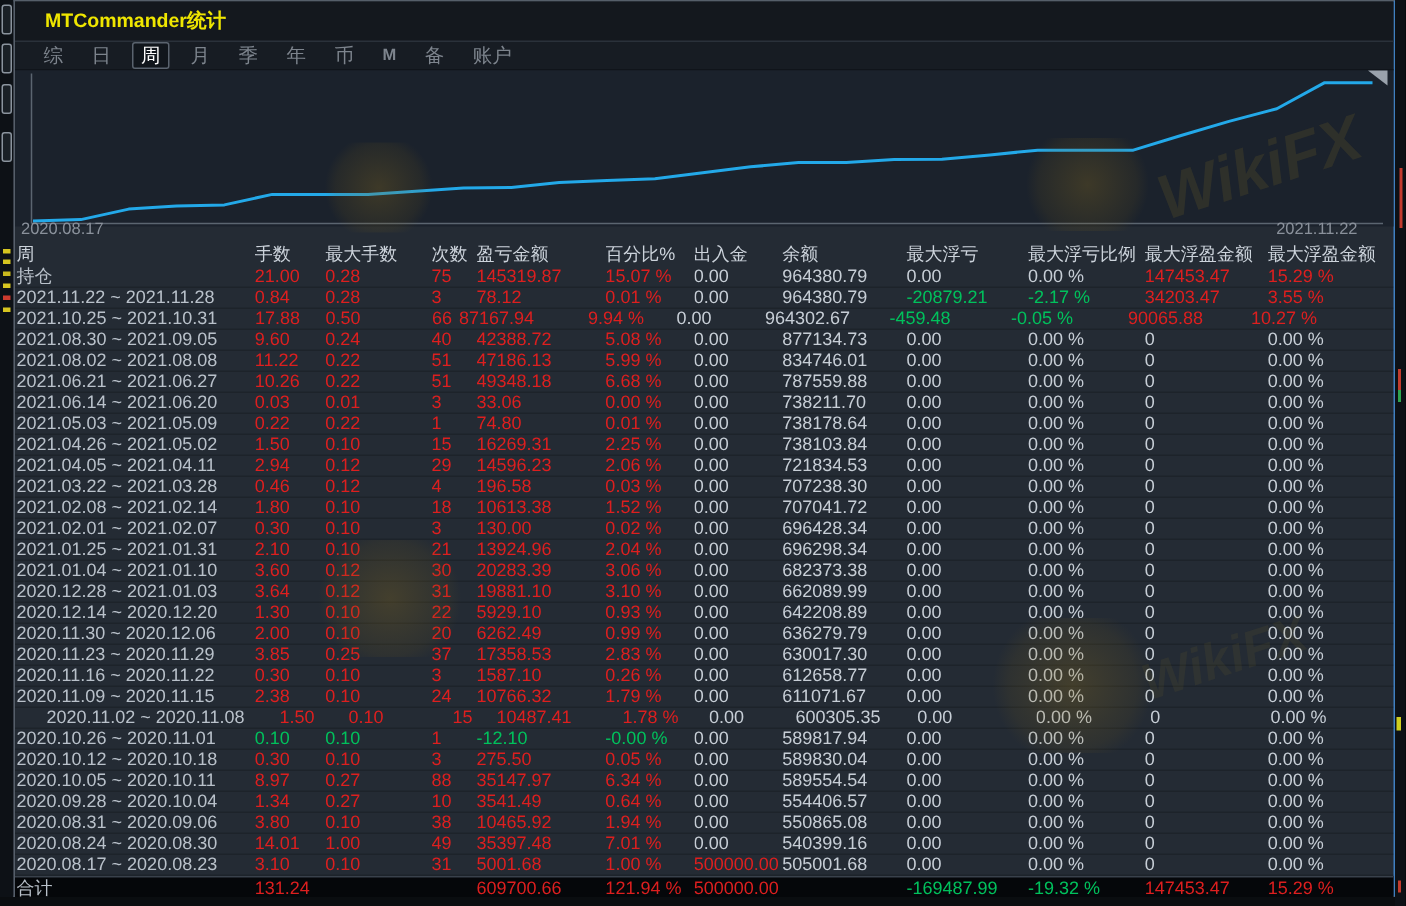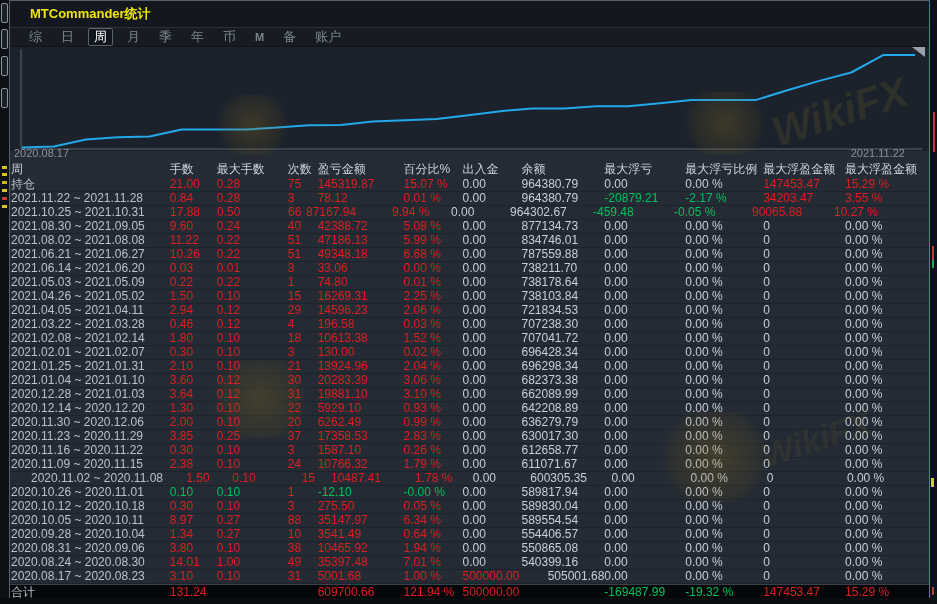--- a/index.html
+++ b/index.html
@@ -511,21 +511,21 @@
             <span class="c w" style="width: 84px;">0.00 %</span>
           </div>
           <div class="tr">
             <span class="c period" style="width: 159px;">2020.08.17 ~ 2020.08.23</span>
             <span class="c r" style="width: 47px;">3.10</span>
             <span class="c r" style="width: 71px;">0.10</span>
             <span class="c r" style="width: 30px;">31</span>
             <span class="c r" style="width: 86px;">5001.68</span>
             <span class="c r" style="width: 59px;">1.00 %</span>
             <span class="c r" style="width: 59px;">500000.00</span>
-            <span class="c w" style="width: 83px; text-align: right;">505001.68</span>
+            <span class="c w" style="width: 83px;">505001.68</span>
             <span class="c w" style="width: 81px;">0.00</span>
             <span class="c w" style="width: 78px;">0.00 %</span>
             <span class="c w" style="width: 82px;">0</span>
             <span class="c w" style="width: 84px;">0.00 %</span>
           </div>
           <div class="tr total">
             <span class="c period" style="width: 159px;">合计</span>
             <span class="c r" style="width: 47px;">131.24</span>
             <span class="c w" style="width: 71px;"></span>
             <span class="c w" style="width: 30px;"></span>

